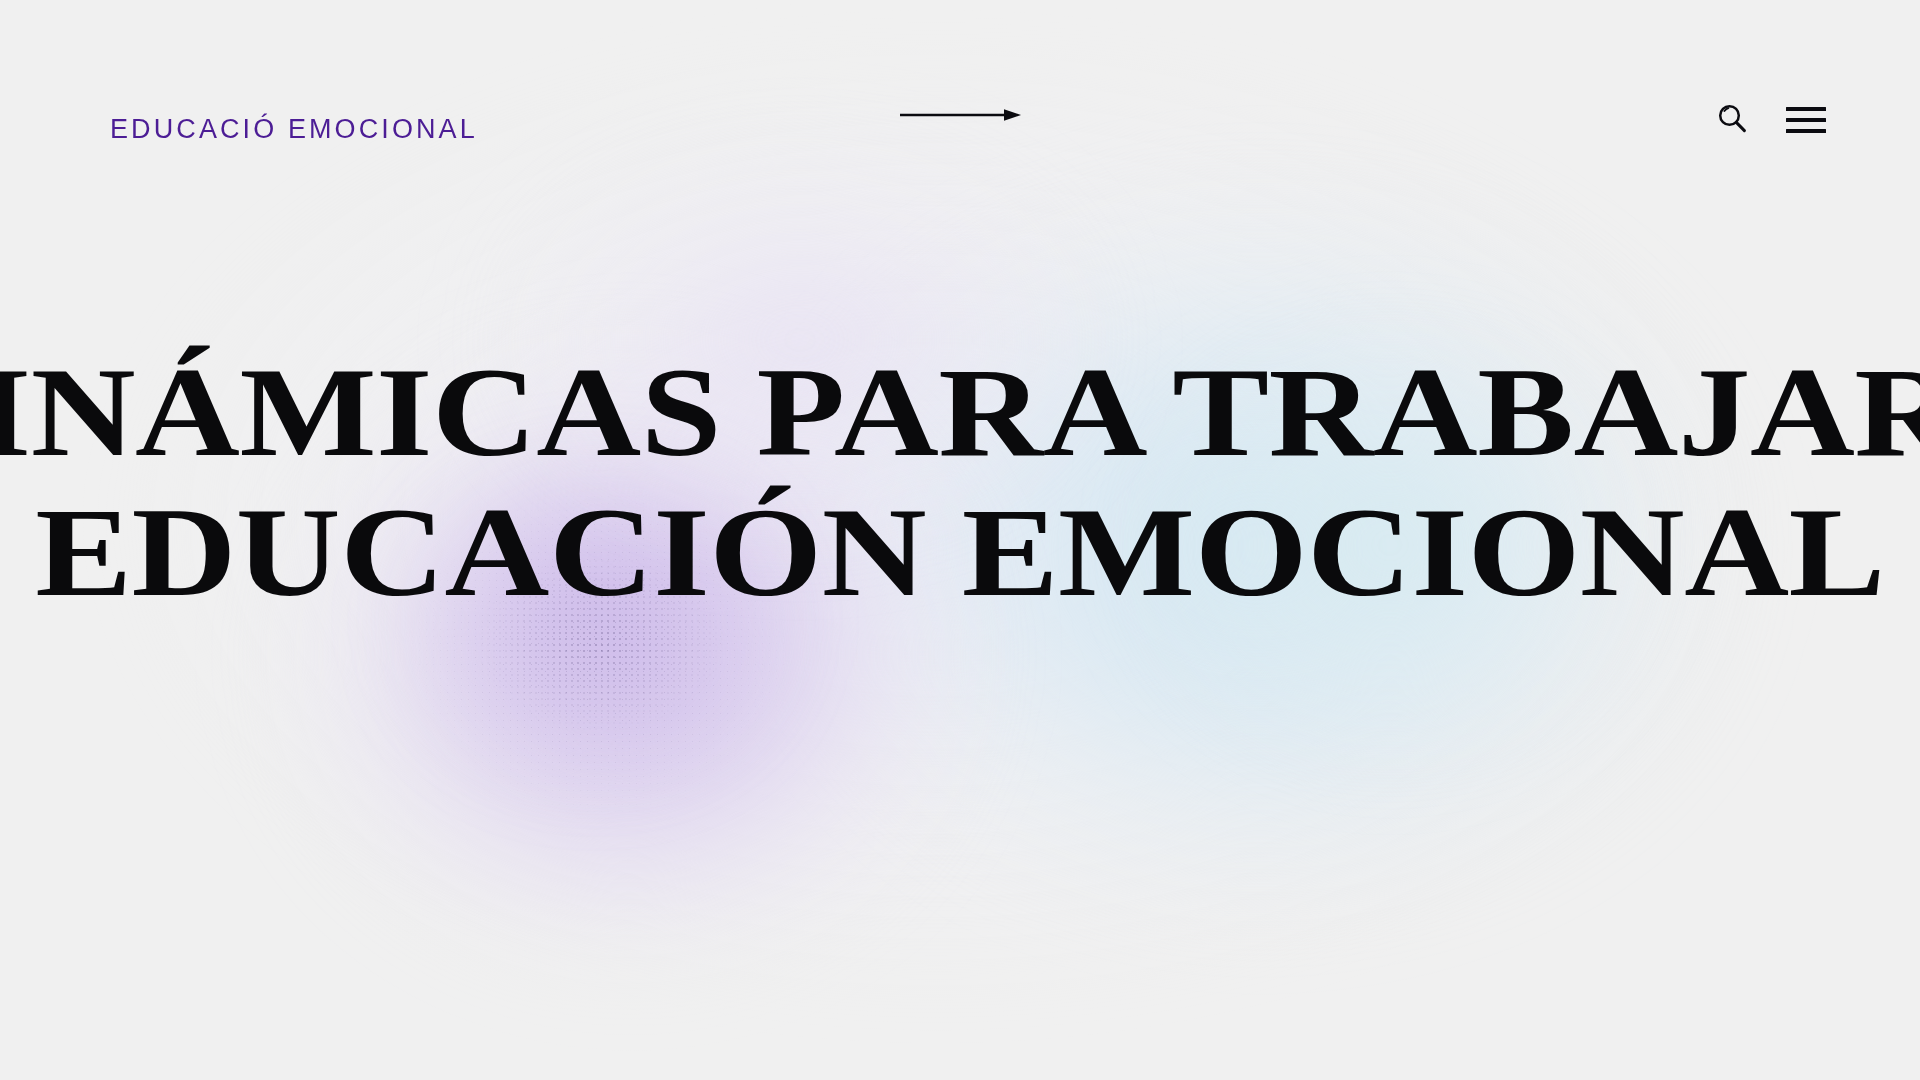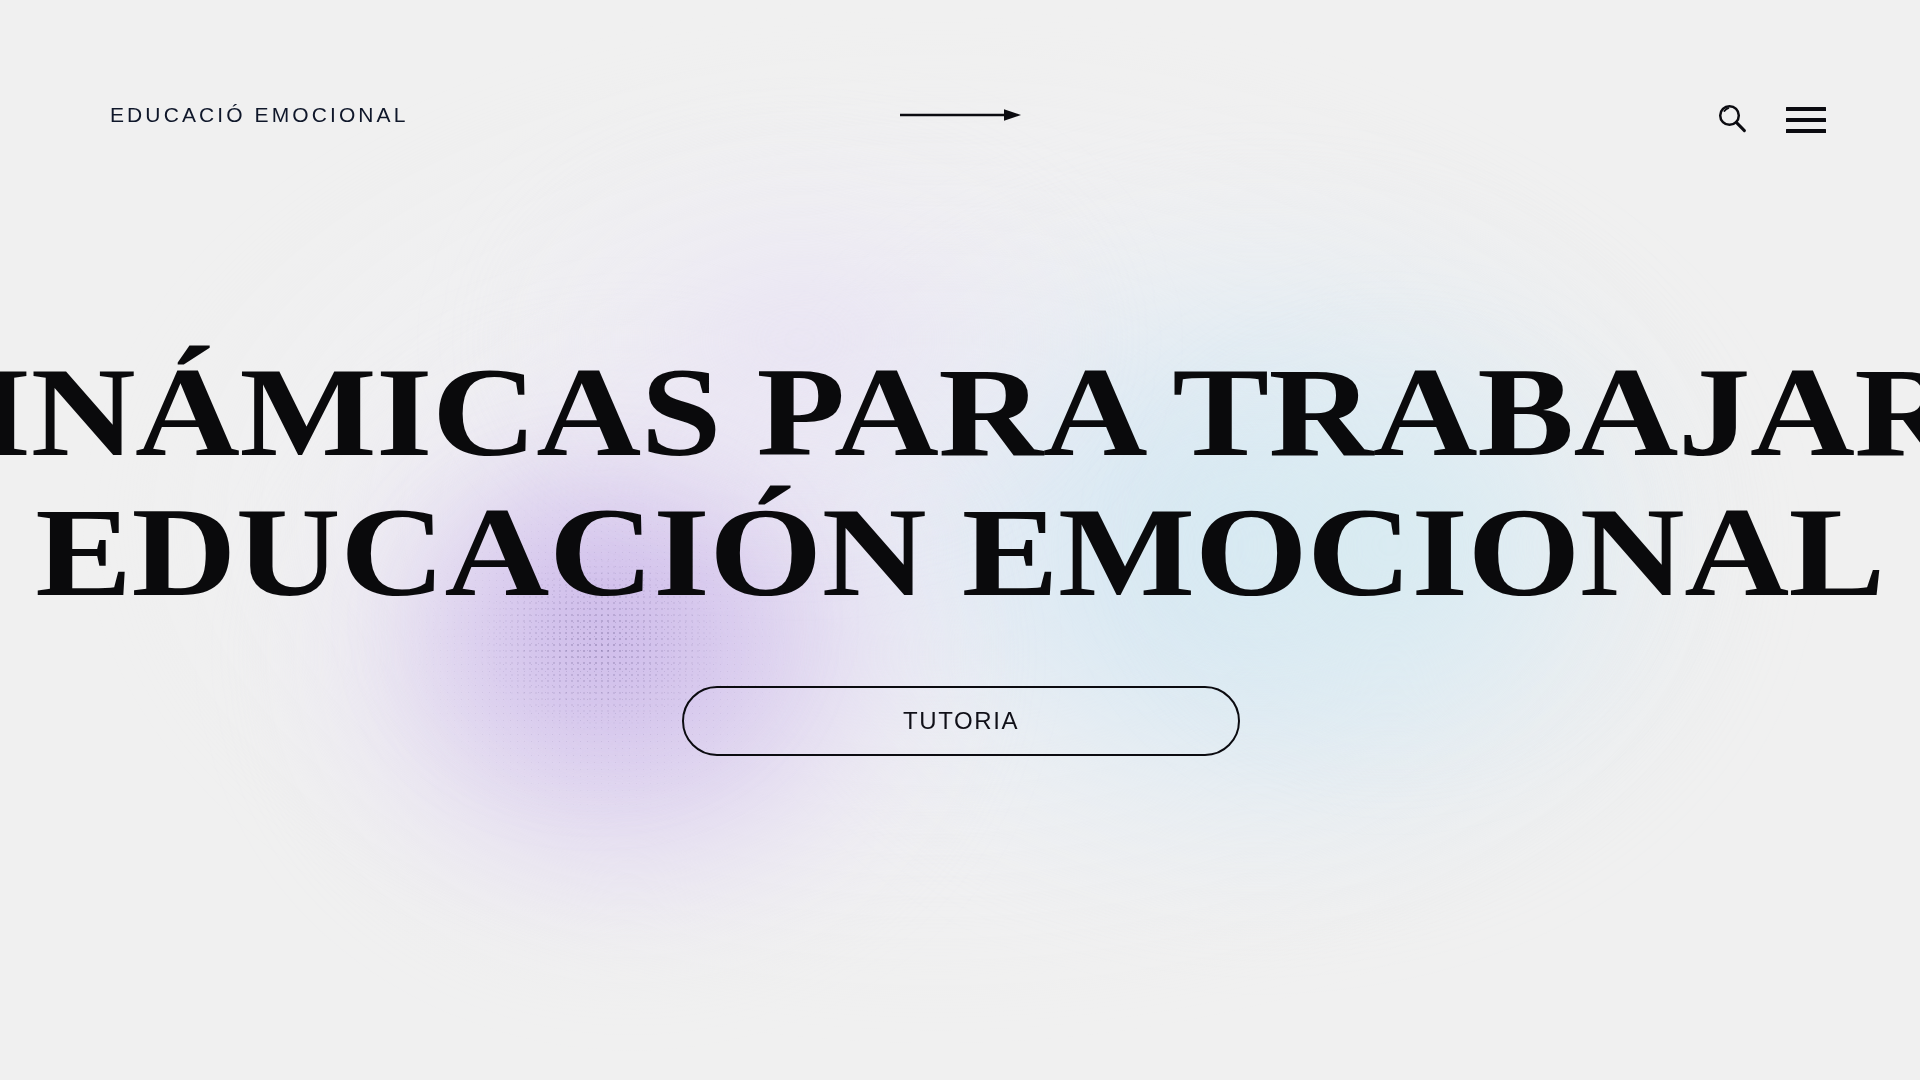--- a/index.html
+++ b/index.html
@@ -178,25 +178,25 @@
   
   .site-header {
     position:absolute;
     top:0; left:0;
     width:1920px; height:200px;
     z-index:30;
   }
 
   .brand {
     position:absolute;
-    left:110px; top:104px;
-    font-size:21px;
+    left:110px; top:116px;
+    font-size:27px;
     font-weight:400;
     letter-spacing:3.1px;
-    color:#0f172a;
+    color:#4c1d95;
     white-space:nowrap;
     text-transform:uppercase;
     line-height:1;
   }
 
   .header-arrow {
     position:absolute;
     left:900px; top:108px;
     width:122px; height:14px;
   }
@@ -332,17 +332,16 @@
     </div>
   </header>
 
   <section class="hero">
 
     <h1 class="hero-title">
       <span class="line">DINÁMICAS PARA TRABAJAR LA</span>
       <span class="line">EDUCACIÓN EMOCIONAL</span>
     </h1>
 
-    <button class="hero-cta">TUTORIA</button>
 
   </section>
 
 </div>
 
 </body></html>

